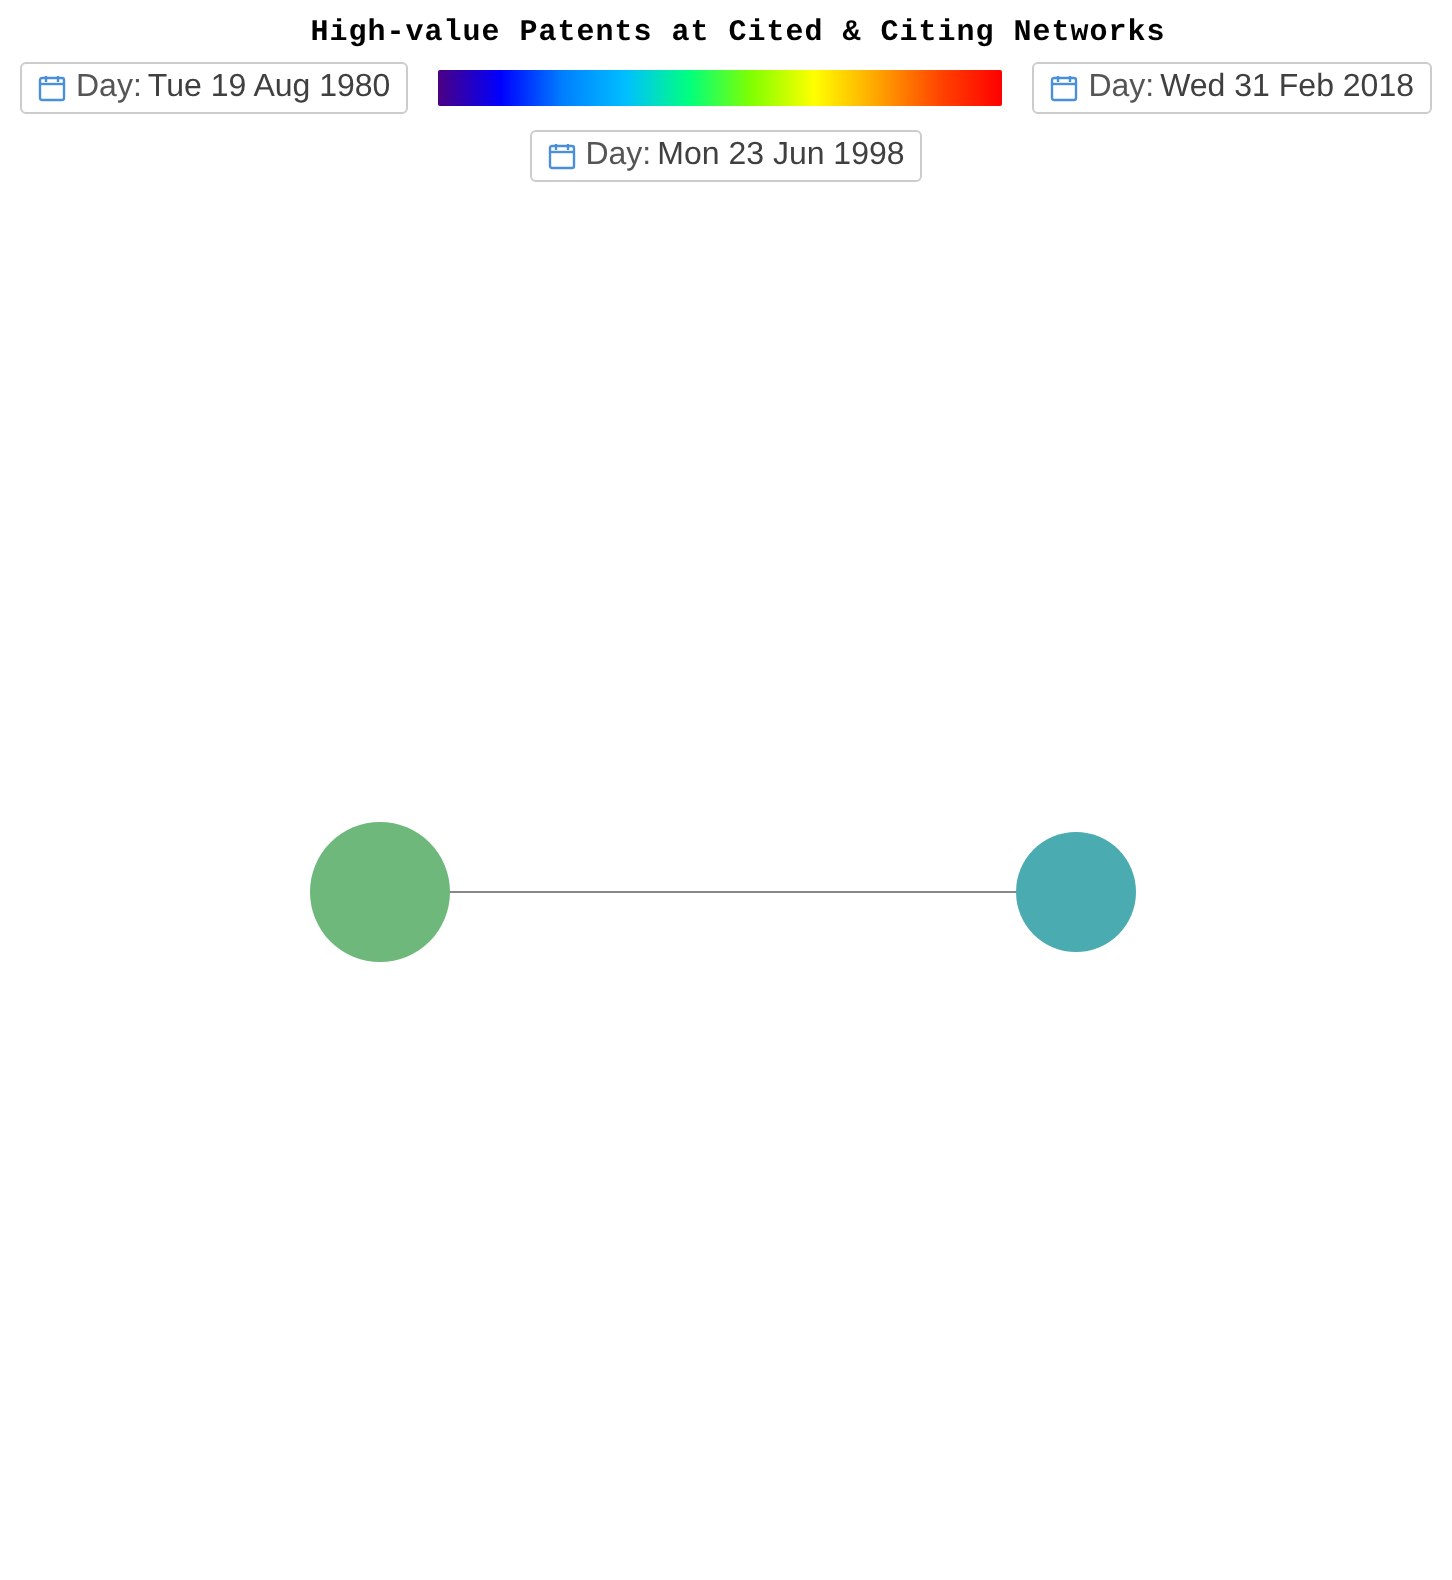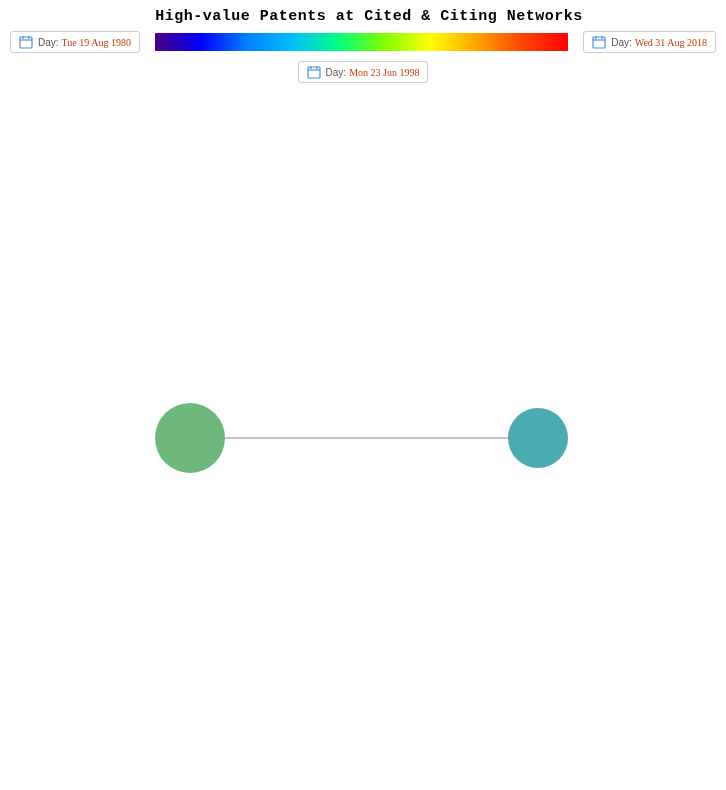--- a/index.html
+++ b/index.html
@@ -33,43 +33,42 @@
       padding: 0 10px;
       margin-bottom: 8px;
     }
 
     .date-badge {
       display: flex;
       align-items: center;
       border: 1px solid #ccc;
       border-radius: 3px;
       padding: 3px 8px;
-      font-size: 10px;
+      font-size: 16px;
       font-family: Arial, sans-serif;
       color: #333;
       background: #fff;
       cursor: pointer;
       user-select: none;
     }
 
     .date-badge .cal-icon {
       width: 14px;
       height: 14px;
       margin-right: 5px;
       display: inline-block;
     }
 
     .date-label {
       color: #555;
       margin-right: 3px;
     }
 
     .date-value {
-      color: #c2410c;
-      font-family: Liberation Serif, serif;
+      color: #404040;
     }
 
     .color-bar-container {
       flex: 1;
       margin: 0 15px;
       height: 18px;
       position: relative;
     }
 
     .color-bar {
@@ -133,21 +132,21 @@
   </div>
 
   <div class="date-badge">
     <svg class="cal-icon" viewBox="0 0 14 14" fill="none" xmlns="http://www.w3.org/2000/svg">
       <rect x="1" y="2" width="12" height="11" rx="1" stroke="#4a90d9" stroke-width="1.2" fill="none"></rect>
       <line x1="1" y1="5" x2="13" y2="5" stroke="#4a90d9" stroke-width="1.2"></line>
       <line x1="4" y1="1" x2="4" y2="4" stroke="#4a90d9" stroke-width="1.2"></line>
       <line x1="10" y1="1" x2="10" y2="4" stroke="#4a90d9" stroke-width="1.2"></line>
     </svg>
     <span class="date-label">Day:</span>
-    <span class="date-value">Wed 31 Aug 2018</span>
+    <span class="date-value">Wed 31 Feb 2018</span>
   </div>
 </div>
 
 <div class="middle-row">
   <div class="date-badge">
     <svg class="cal-icon" viewBox="0 0 14 14" fill="none" xmlns="http://www.w3.org/2000/svg">
       <rect x="1" y="2" width="12" height="11" rx="1" stroke="#4a90d9" stroke-width="1.2" fill="none"></rect>
       <line x1="1" y1="5" x2="13" y2="5" stroke="#4a90d9" stroke-width="1.2"></line>
       <line x1="4" y1="1" x2="4" y2="4" stroke="#4a90d9" stroke-width="1.2"></line>
       <line x1="10" y1="1" x2="10" y2="4" stroke="#4a90d9" stroke-width="1.2"></line>

